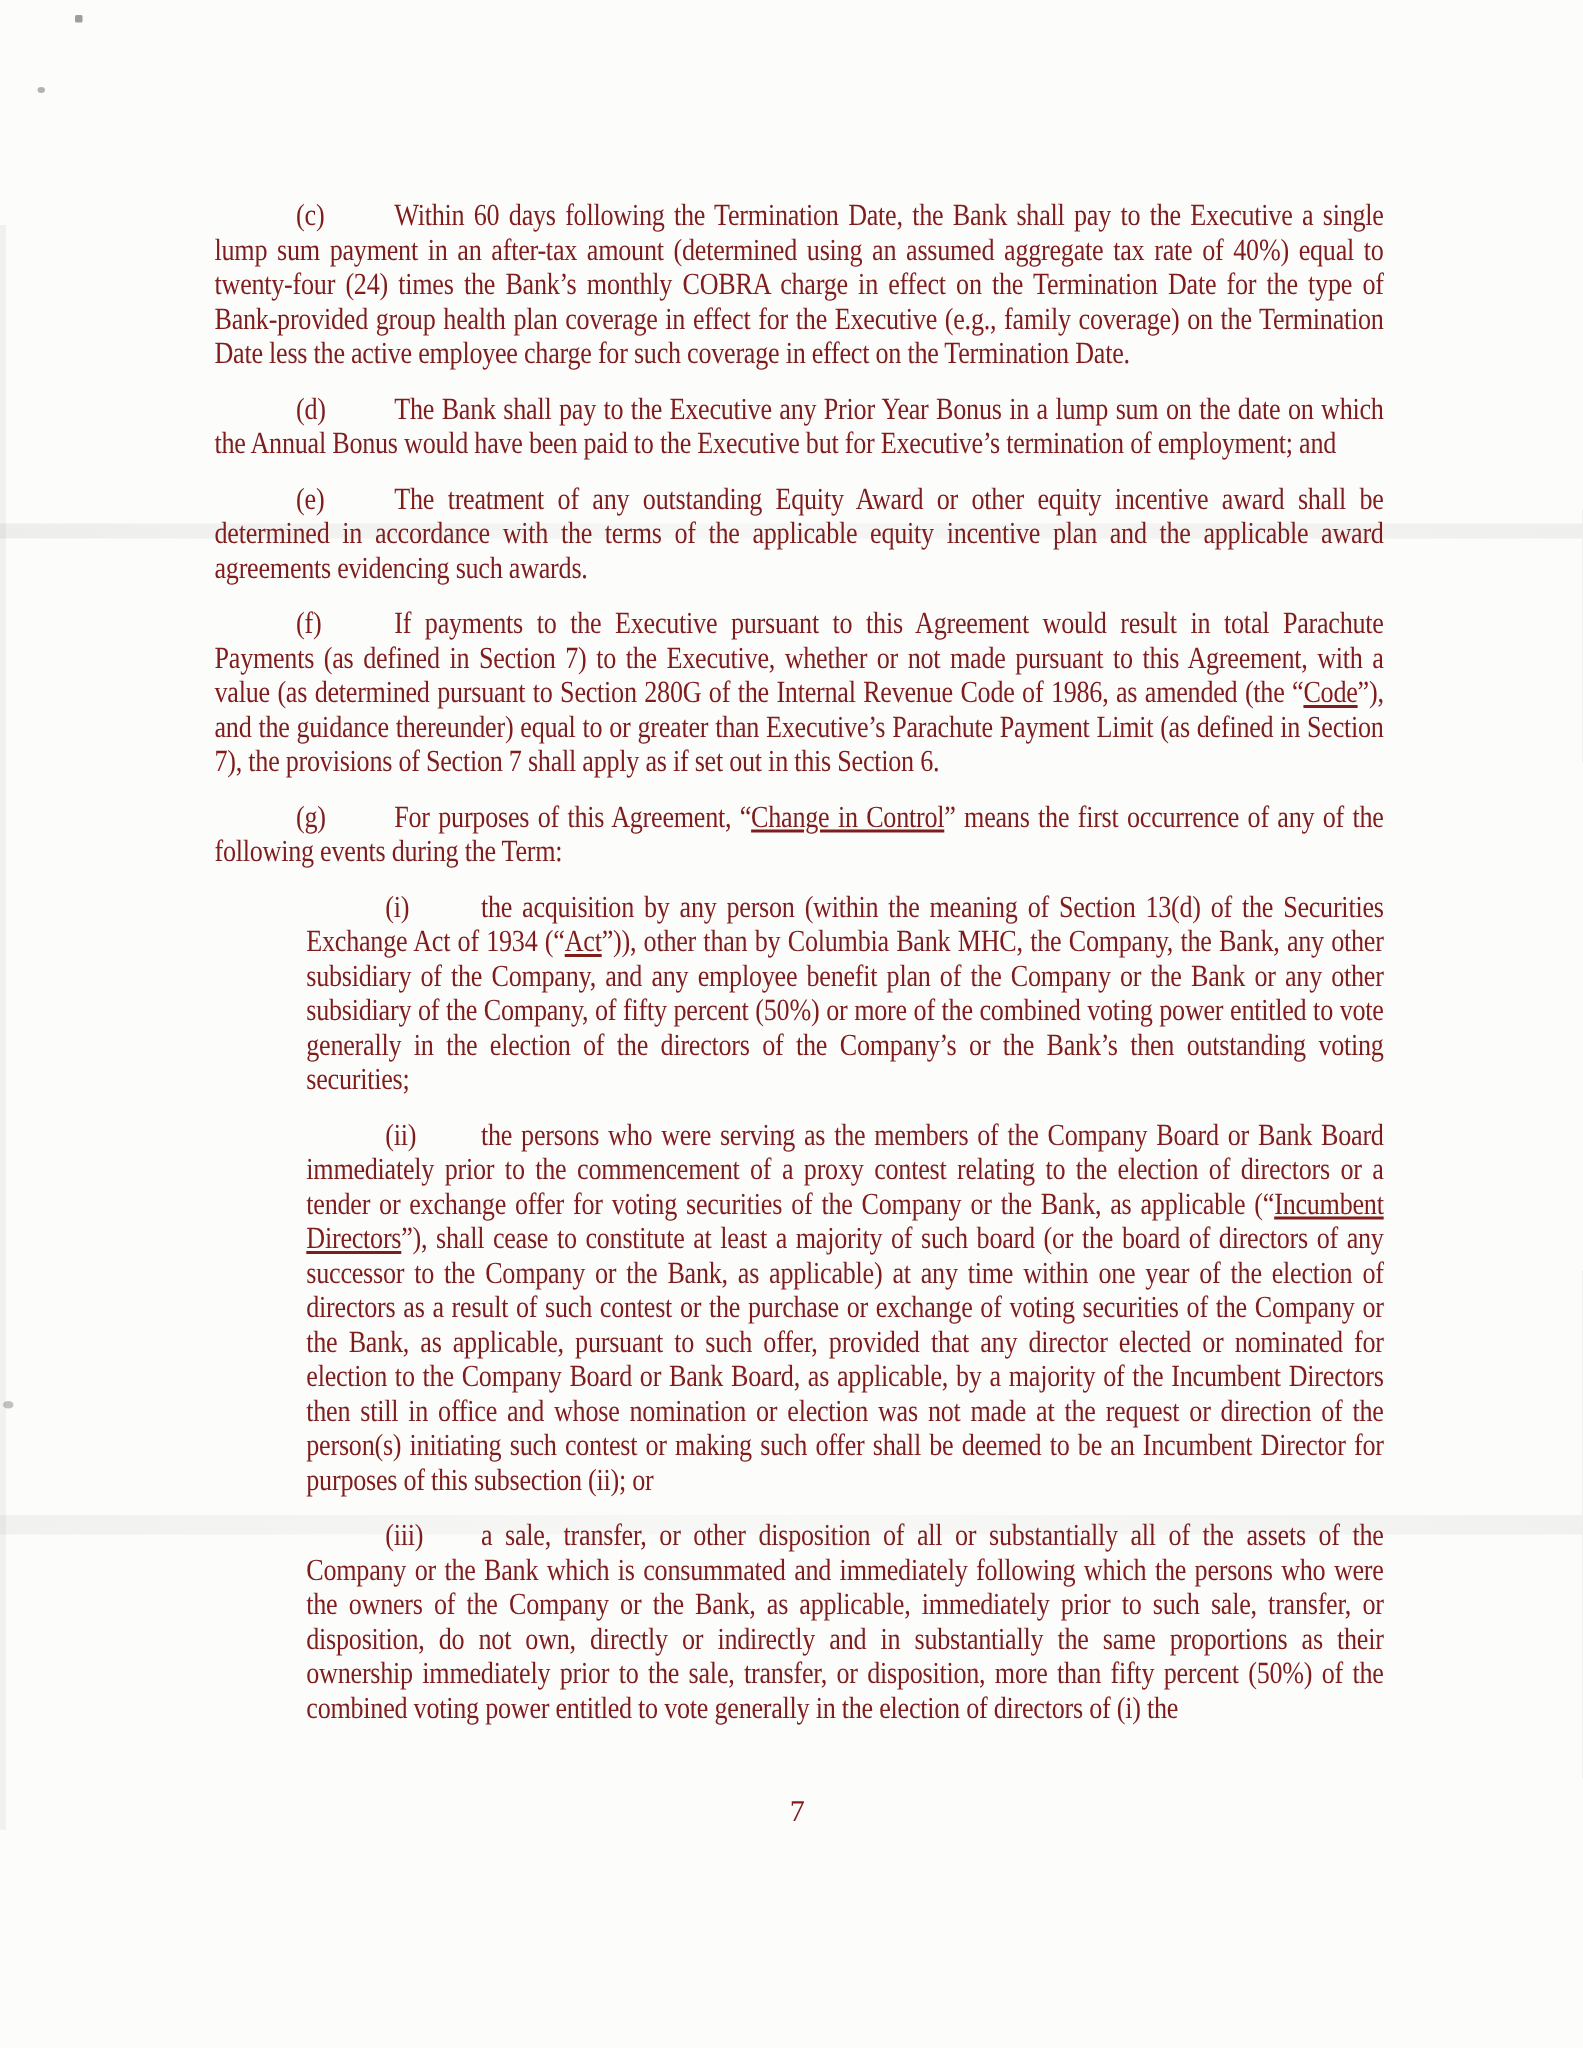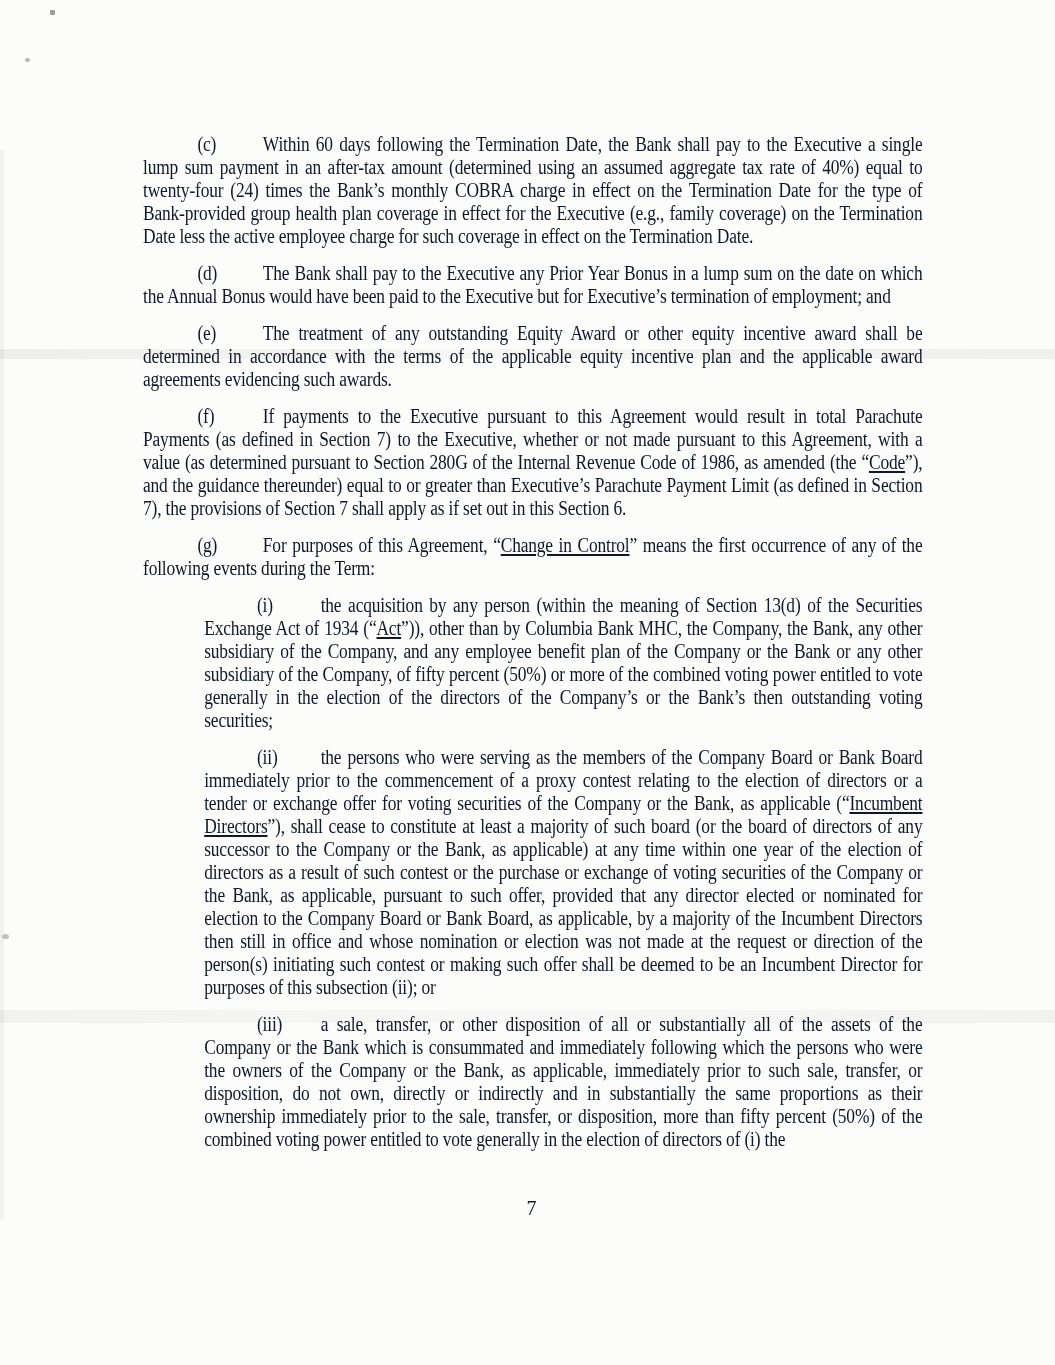--- a/index.html
+++ b/index.html
@@ -8,21 +8,21 @@
     background: #e8e8e6;
   }
   .page {
     position: relative;
     width: 1055px;
     height: 1365px;
     margin: 0 auto;
     background: #fcfcfb;
     overflow: hidden;
     font-family: "Liberation Serif", "DejaVu Serif", serif;
-    color: #0f172a;
+    color: #7f1d1d;
   }
   
   .scan-band-1 {
     position: absolute; left: 0; top: 349px; width: 1055px; height: 10px;
     background: linear-gradient(to right, rgba(110,110,105,0.10), rgba(110,110,105,0.04) 45%, rgba(110,110,105,0.09));
   }
   .scan-band-2 {
     position: absolute; left: 0; top: 1010px; width: 1055px; height: 13px;
     background: linear-gradient(to right, rgba(110,110,105,0.08), rgba(110,110,105,0.03) 50%, rgba(110,110,105,0.08));
   }

